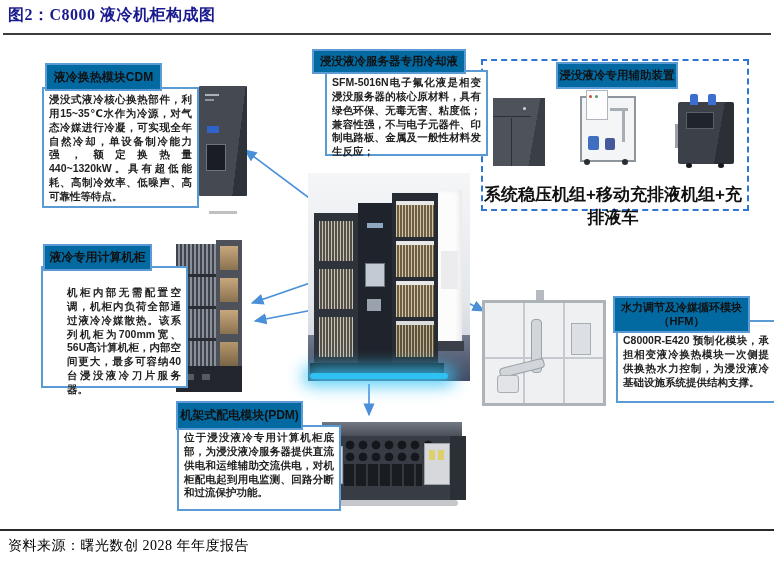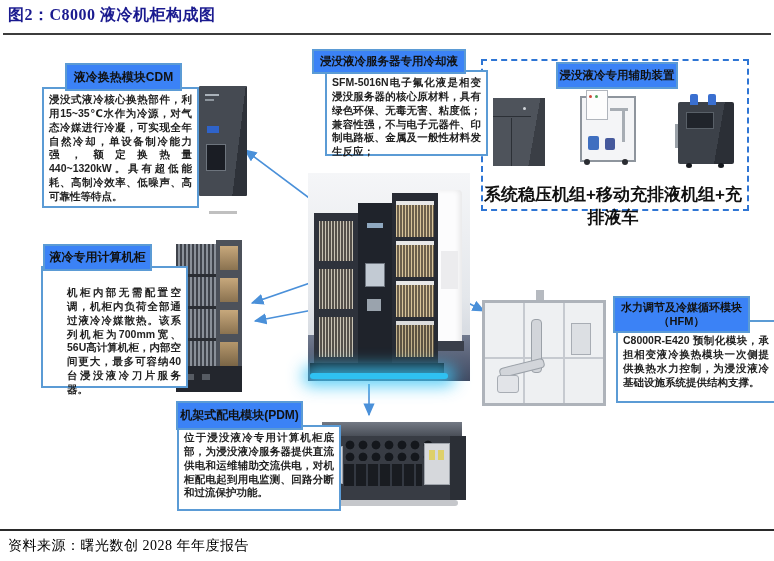--- a/index.html
+++ b/index.html
@@ -6,21 +6,21 @@
   .page{position:relative;width:774px;height:561px;background:#fff;overflow:hidden;
         font-family:"Liberation Sans","DejaVu Sans",sans-serif;}
   
   .fig-title{position:absolute;left:8px;top:5px;font-family:"Liberation Serif","DejaVu Serif",serif;
              font-weight:bold;font-size:16px;color:#1a1a8f;letter-spacing:.5px;}
   .top-rule{position:absolute;left:3px;top:33px;width:768px;height:2px;background:#3c3c3c;}
   .bottom-rule{position:absolute;left:0px;top:529px;width:774px;height:2px;background:#2a2a2a;}
   .source{position:absolute;left:8px;top:537px;font-family:"Liberation Serif","DejaVu Serif",serif;
           font-size:14px;color:#000;letter-spacing:.5px;}
   
-  .tbox{position:absolute;border:2px solid #5b9bd5;background:#3b82f6;z-index:5;
+  .tbox{position:absolute;border:2px solid #5b9bd5;background:#0369a1;z-index:5;
         display:flex;align-items:center;justify-content:center;text-align:left;
         font-weight:bold;color:#111;}
   .bbox{position:absolute;border:2px solid #5b9bd5;background:#fff;z-index:4;
         color:#222;font-weight:bold;text-align:justify;box-sizing:border-box;margin-left:20px;}
   .bbox p{margin:0;padding:4px 5px;line-height:1.32;}
   .dashedbox{position:absolute;border:2px dashed #2e75d4;background:#fff;z-index:1;}
   .auxcap{position:absolute;font-weight:bold;color:#111;text-align:center;z-index:3;}
   
   .connectors{position:absolute;left:0;top:0;z-index:2;pointer-events:none;}
   
@@ -41,21 +41,21 @@
         <path d="M0,0 L8,3.5 L0,7 Z" fill="#4a90d9"></path>
       </marker>
     </defs>
     <line x1="352" y1="230" x2="245" y2="150" stroke="#4a90d9" stroke-width="1.6" marker-end="url(#ah)"></line>
     <line x1="362" y1="265" x2="252" y2="303" stroke="#4a90d9" stroke-width="1.6" marker-end="url(#ah)"></line>
     <line x1="376" y1="298" x2="255" y2="321" stroke="#4a90d9" stroke-width="1.6" marker-end="url(#ah)"></line>
     <line x1="357" y1="247" x2="484" y2="311" stroke="#4a90d9" stroke-width="1.6" marker-end="url(#ah)"></line>
     <line x1="369" y1="384" x2="369" y2="415" stroke="#4a90d9" stroke-width="1.6" marker-end="url(#ah)"></line>
   </svg>
 
-  <div class="tbox" style="left:45px;top:63px;width:113px;height:24px;font-size:12px;margin-left:20px;">
+  <div class="tbox" style="left:45px;top:63px;width:113px;height:24px;font-size:12px;">
     <span>液冷换热模块CDM</span>
   </div>
   <div class="bbox" style="left:22px;top:87px;width:157px;height:121px;font-size:10.5px;">
     <p>浸没式液冷核心换热部件，利用15~35℃水作为冷源，对气态冷媒进行冷凝，可实现全年 自然冷却，单设备制冷能力强，额定换热量440~1320kW。具有超低能耗、高制冷效率、低噪声、高可靠性等特点。</p>
   </div>
 
   <div class="img" style="left:199px;top:86px;width:48px;height:110px;">
     <div class="abs" style="left:0;top:0;width:100%;height:100%;background:linear-gradient(97deg,#454a52 0 76%,#2e3239 76%);border-radius:1px;"></div>
     <div class="abs" style="left:6px;top:8px;width:14px;height:2px;background:#aab2ba;"></div>
     <div class="abs" style="left:6px;top:13px;width:9px;height:2px;background:#8d959d;"></div>

